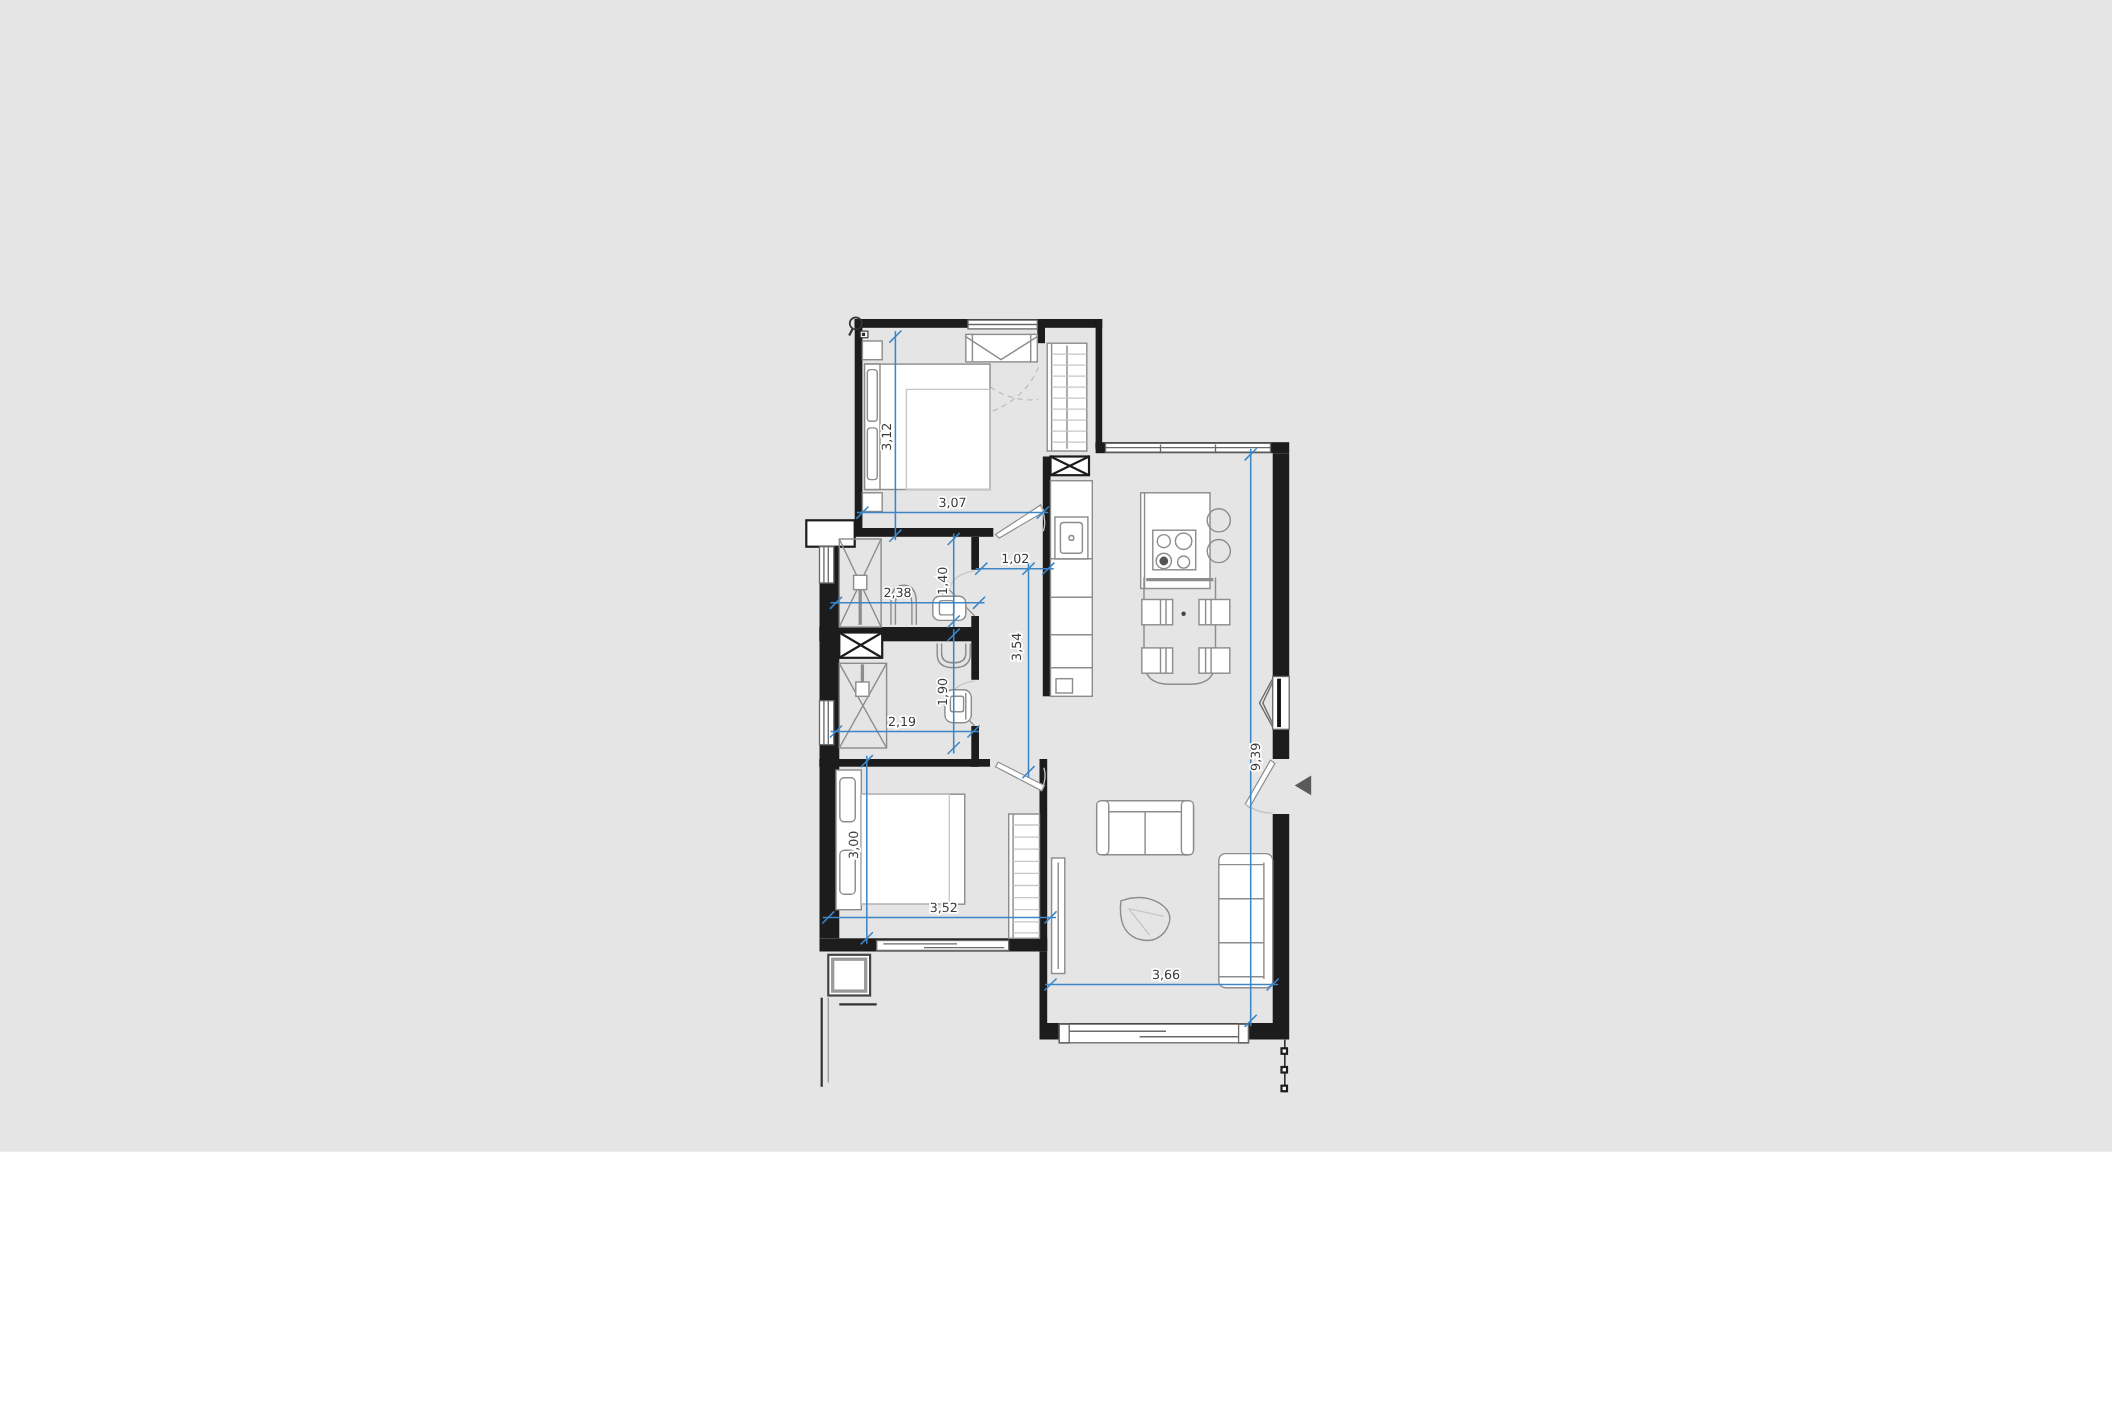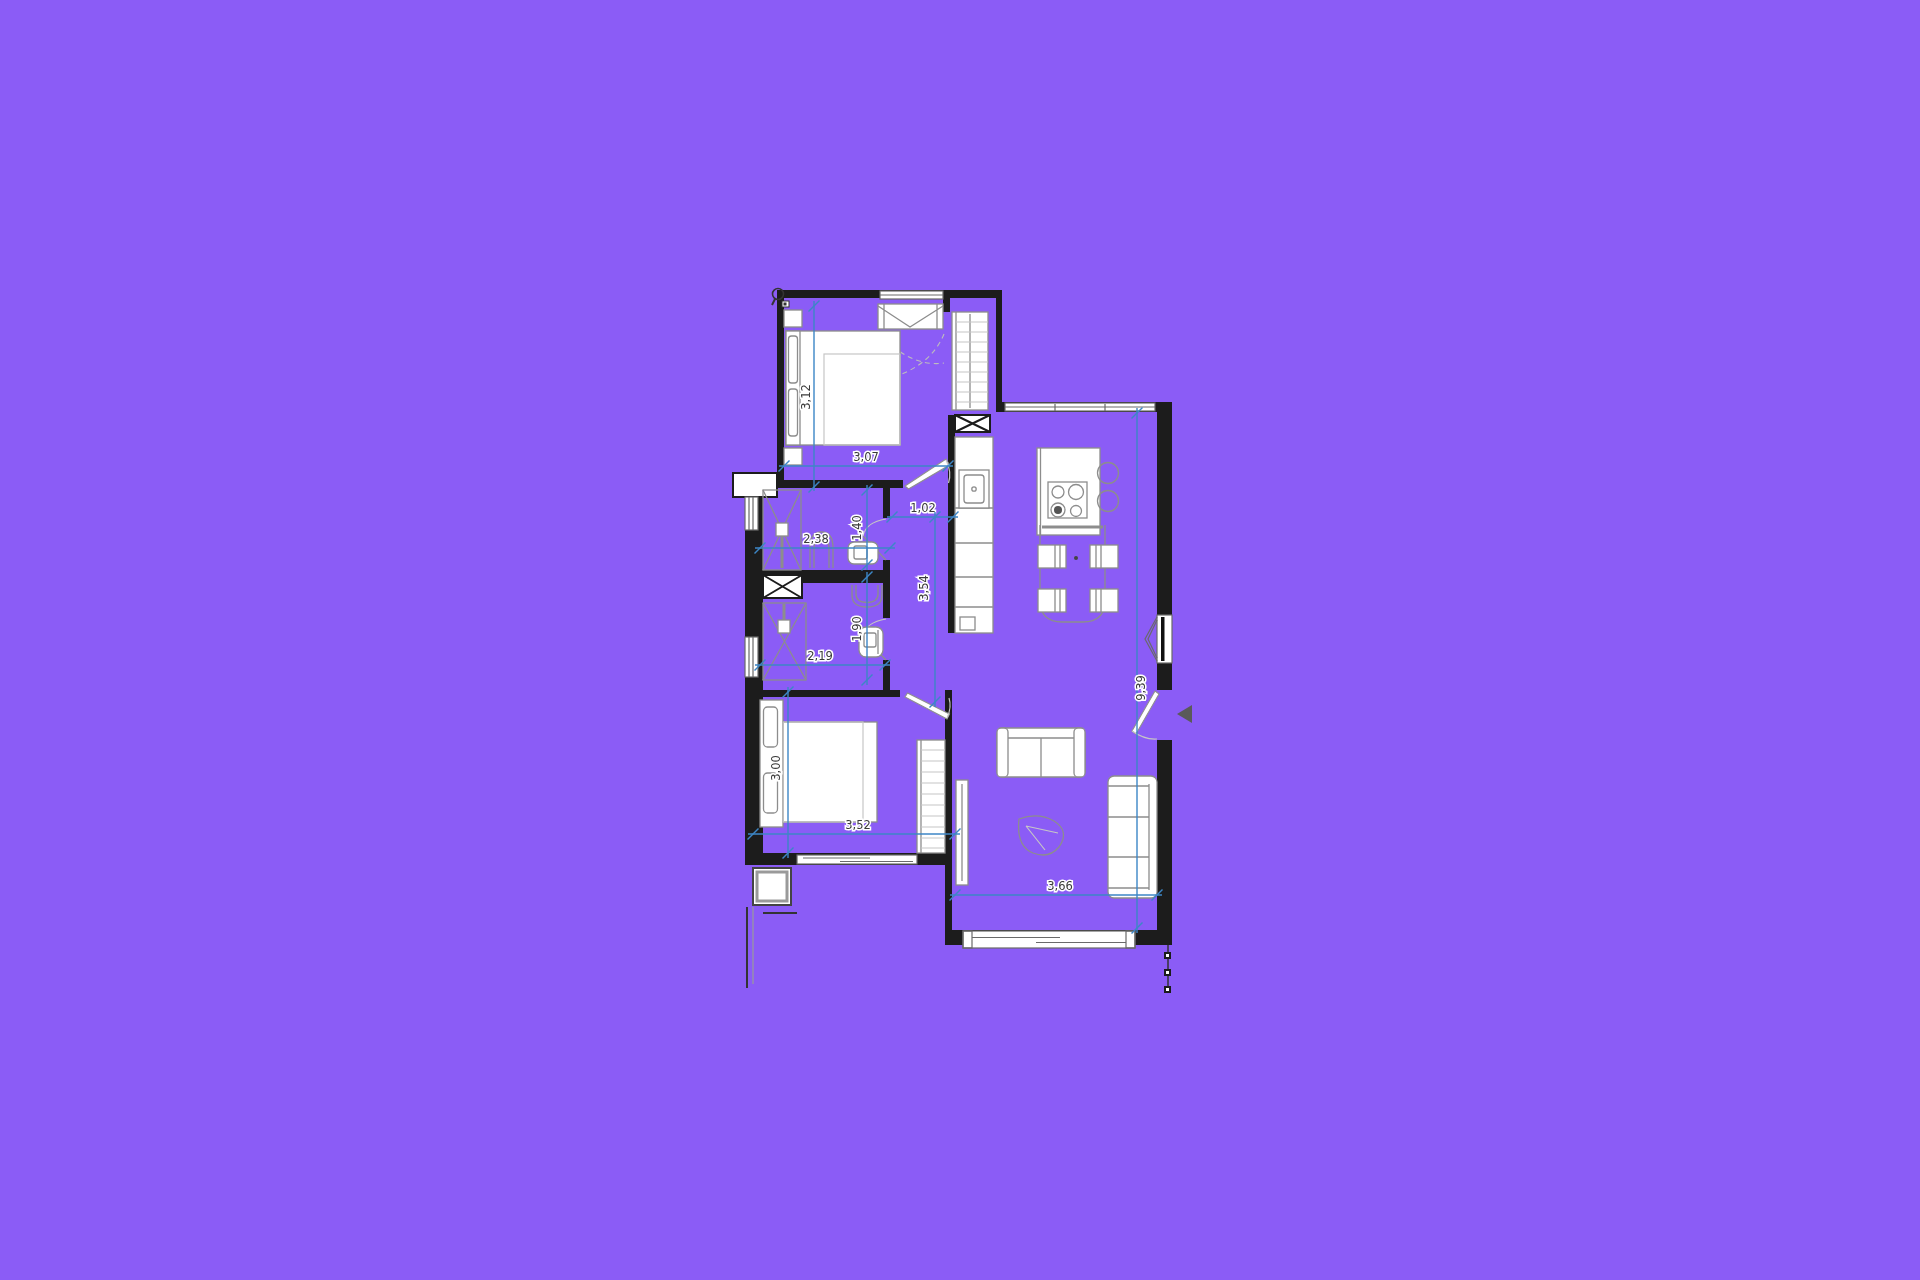--- a/index.html
+++ b/index.html
@@ -1,17 +1,17 @@
 <!DOCTYPE html>
 <html style="--wall: #1c1c1c; --furniture: #8d8d8d; --dimension-line: #3c86c6; --dimension-text: #3a3a3a;"><head>
 <meta charset="utf-8">
 <style>
   html,body{margin:0;padding:0;background:#fff;width:1920px;height:1280px;overflow:hidden;
     font-family:"DejaVu Sans","Liberation Sans",sans-serif;}
-  #stage{position:relative;width:1920px;height:1280px;background:#8b5cf6;}
+  #stage{position:relative;width:1920px;height:1047px;background:#e5e5e5;}
   #plan-svg{position:absolute;left:720px;top:270px;}
   .wall{fill:var(--wall,#1c1c1c);stroke:none;}
   .wallline{stroke:var(--wall,#1c1c1c);fill:none;stroke-width:2;}
   .hollow{fill:#fff;stroke:var(--wall,#1c1c1c);stroke-width:2;}
   .furn{stroke:var(--furniture,#8d8d8d);fill:#fff;stroke-width:1.3;}
   .furnl{stroke:var(--furniture,#8d8d8d);fill:none;stroke-width:1.3;}
   .flight{stroke:#c6c6c6;fill:none;stroke-width:1.2;}
   .fdash{stroke:#bdbdbd;fill:none;stroke-width:1.1;stroke-dasharray:5 4;}
   .thick{stroke-width:3;}
   .win{fill:#fff;stroke:#6a6a6a;stroke-width:1.2;}

